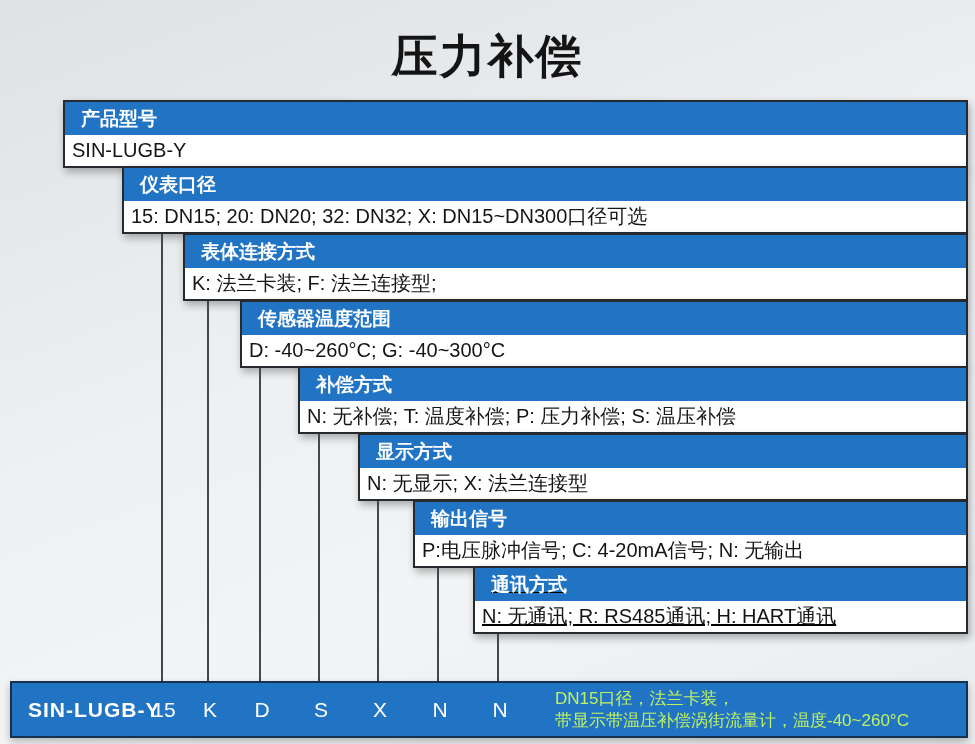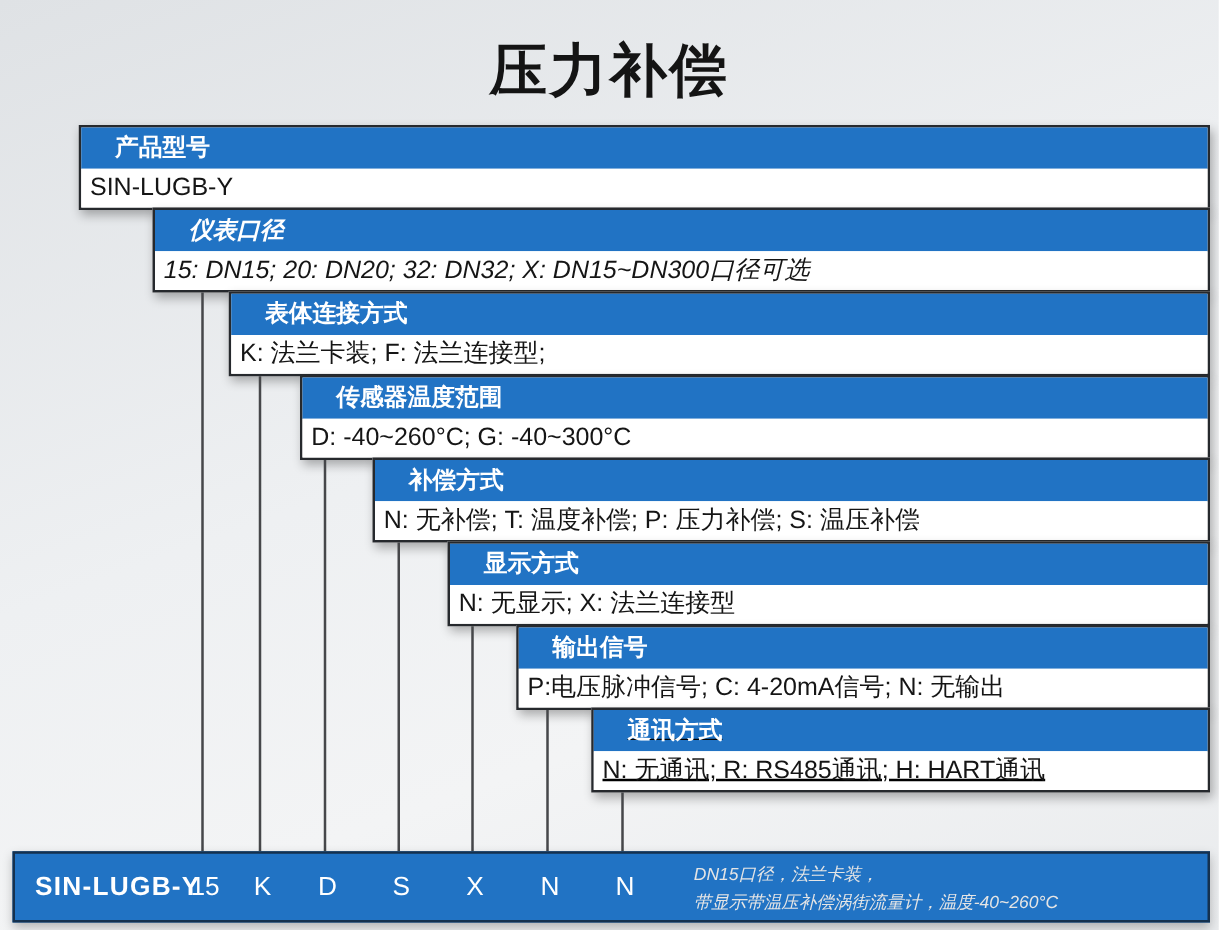--- a/index.html
+++ b/index.html
@@ -18,30 +18,30 @@
   .spec-box{
     position:absolute;
     border:2px solid #26292d;
     box-shadow:2px 4px 8px rgba(0,0,0,0.30);
     background:#fff;
   }
   .spec-box .hdr{
     height:33px;line-height:33px;
     background:#2173c4;color:#ffffff;
     font-size:19px;font-weight:bold;
-    padding-left:27px;white-space:nowrap;overflow:hidden;
+    padding-left:16px;white-space:nowrap;overflow:hidden;
   }
   .spec-box .val{
     height:31px;line-height:31px;
     background:#ffffff;color:#151515;
     font-size:20px;padding-left:7px;white-space:nowrap;overflow:hidden;
   }
   
   .b1{left:63px; top:100px;width:901px;}
-  .b2{left:122px;top:166px;width:842px;font-style:italic;}
+  .b2{left:122px;top:166px;width:842px;}
   .b3{left:183px;top:233px;width:781px;}
   .b4{left:240px;top:300px;width:724px;}
   .b5{left:298px;top:366px;width:666px;}
   .b6{left:358px;top:433px;width:606px;}
   .b7{left:413px;top:500px;width:551px;}
   .b8{left:473px;top:566px;width:491px;text-decoration:underline;}
   .conn{position:absolute;width:2px;background:#46474a;}
   .l1{left:161px;top:234px;height:447px;}
   .l2{left:207px;top:301px;height:380px;}
   .l3{left:259px;top:368px;height:313px;}
@@ -65,21 +65,21 @@
   }
   .c0{left:152px;}
   .c1{left:198px;}
   .c2{left:250px;}
   .c3{left:309px;}
   .c4{left:368px;}
   .c5{left:428px;}
   .c6{left:488px;}
   .model-bar .desc{
     position:absolute;left:543px;top:5px;
-    color:#e5e5e5;font-size:14px;line-height:22px;white-space:nowrap;font-style:italic;
+    color:#bef264;font-size:17px;line-height:22px;white-space:nowrap;
   }
 </style>
 </head>
 <body>
 
 <div class="page">
 
   <div class="title">压力补偿</div>
 
   <div class="spec-box b1">

